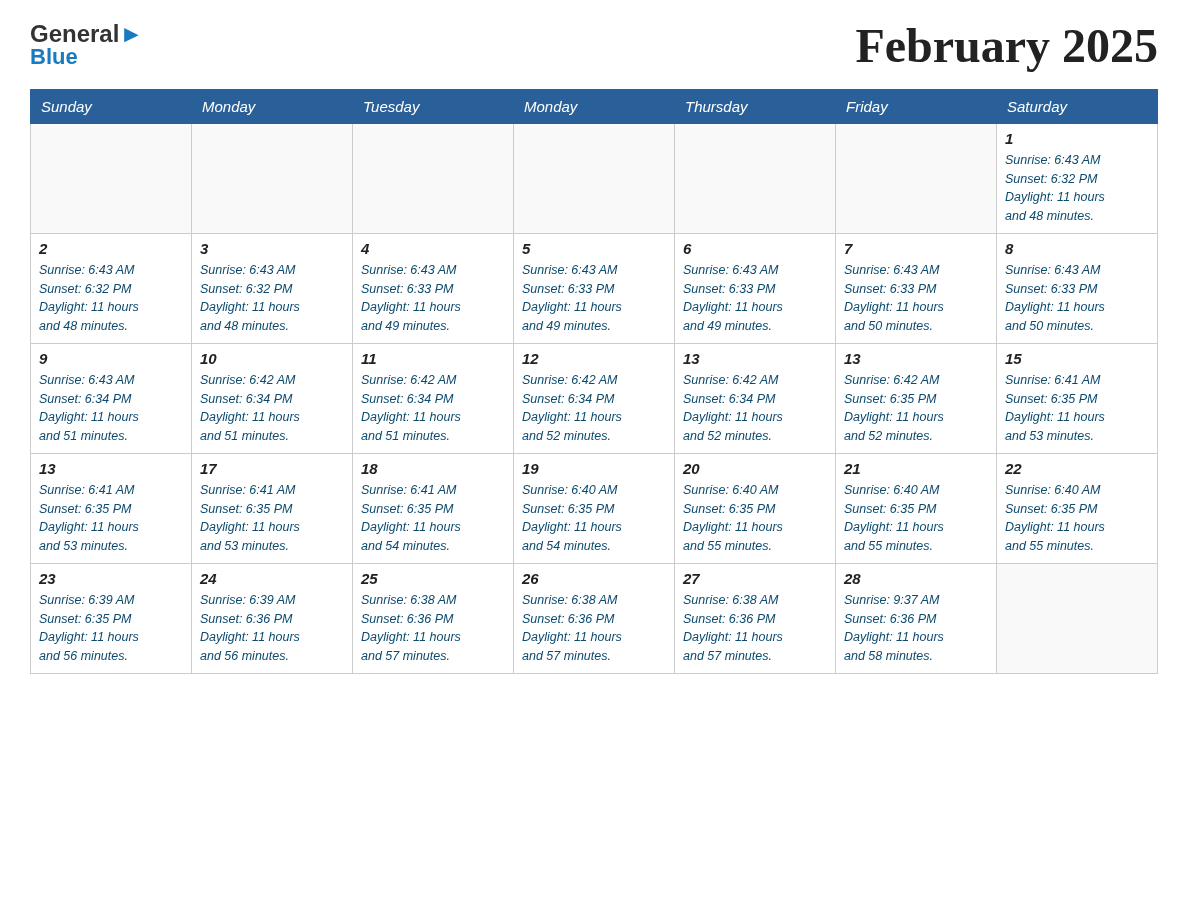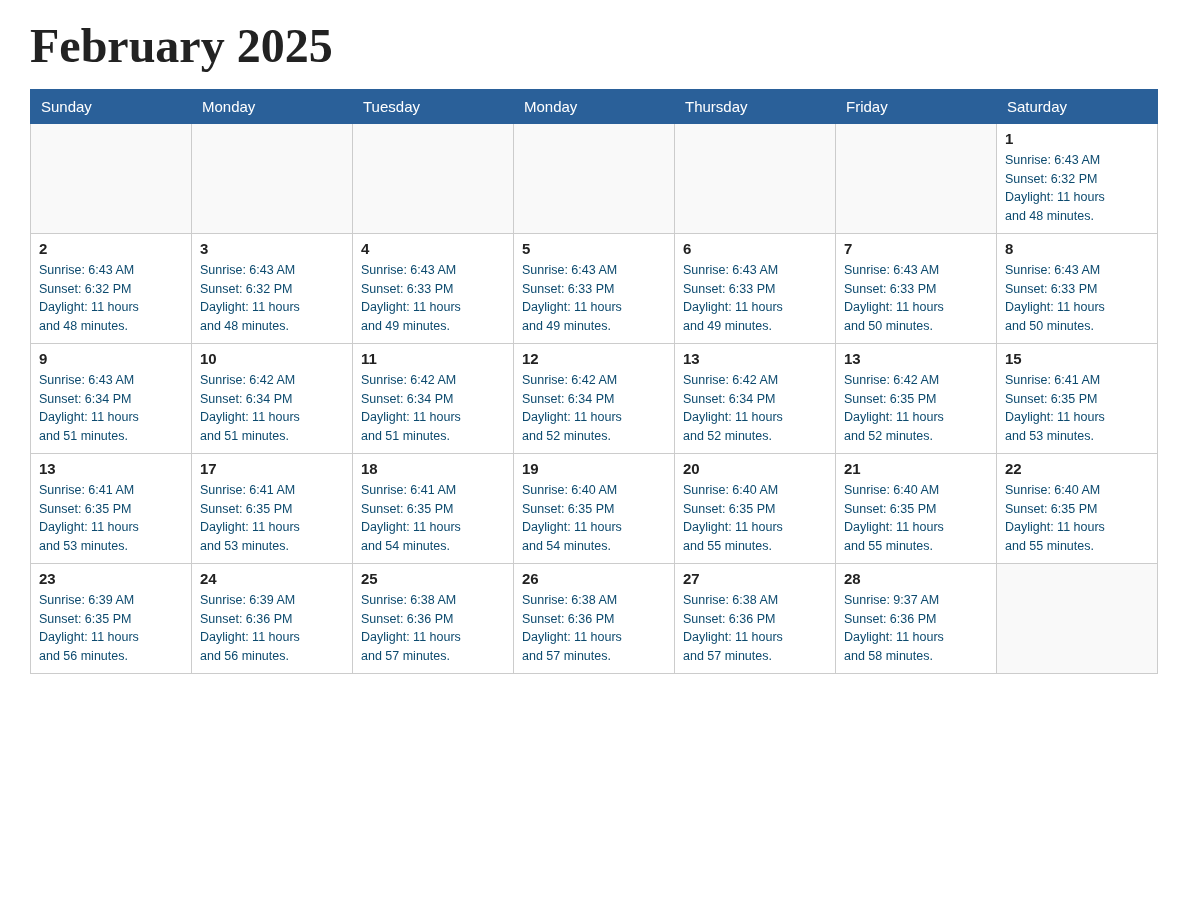--- a/index.html
+++ b/index.html
@@ -38,20 +38,21 @@
     }
     .location-title {
       font-size: 20px;
       color: #444;
       margin-top: 4px;
     }
     .calendar {
       width: 100%;
       border-collapse: collapse;
       table-layout: fixed;
+      font-style: italic;
     }
     .calendar thead tr th {
       background: #2a6099;
       color: #fff;
       font-size: 15px;
       font-weight: normal;
       padding: 8px 10px;
       text-align: left;
       border: 1px solid #2a6099;
     }
@@ -92,20 +93,28 @@
       color: #333;
     }
     .logo-name .b-letter {
       color: #1a7abf;
     }
   </style>
 </head>
 <body>
 
 <div class="header">
+  <div class="logo">
+    <div class="logo-top-row">
+      <span class="logo-name">
+        General<span class="b-letter">►</span>
+      </span>
+    </div>
+    <div class="logo-blue">Blue</div>
+  </div>
   <div class="title-block">
     <div class="month-title">February 2025</div>
   </div>
 </div>
 
 <table class="calendar">
   <thead>
     <tr>
     <th>Sunday</th>
         <th>Monday</th>

